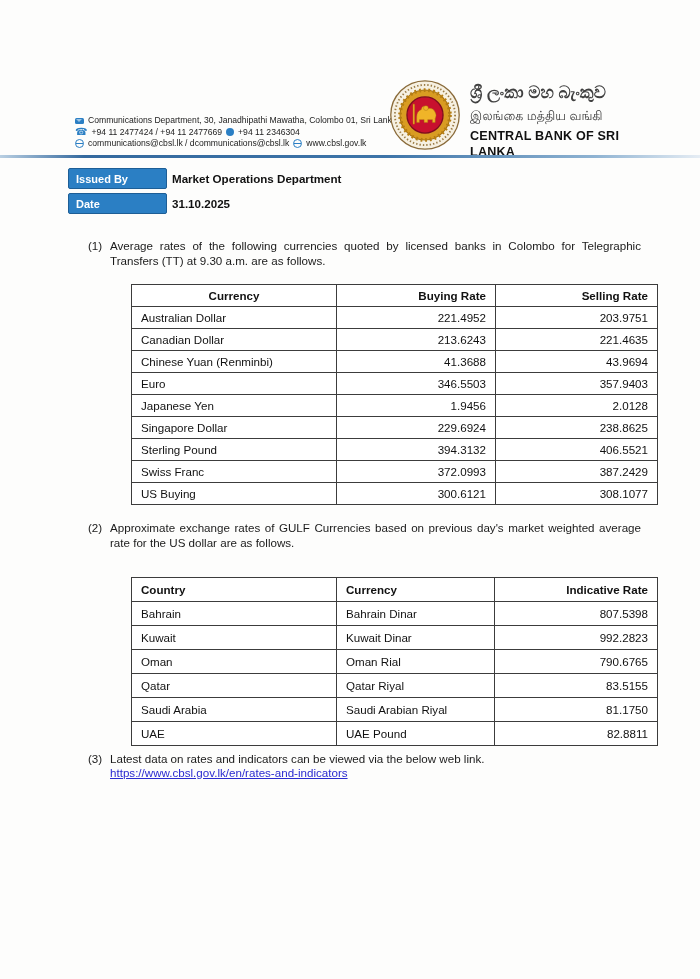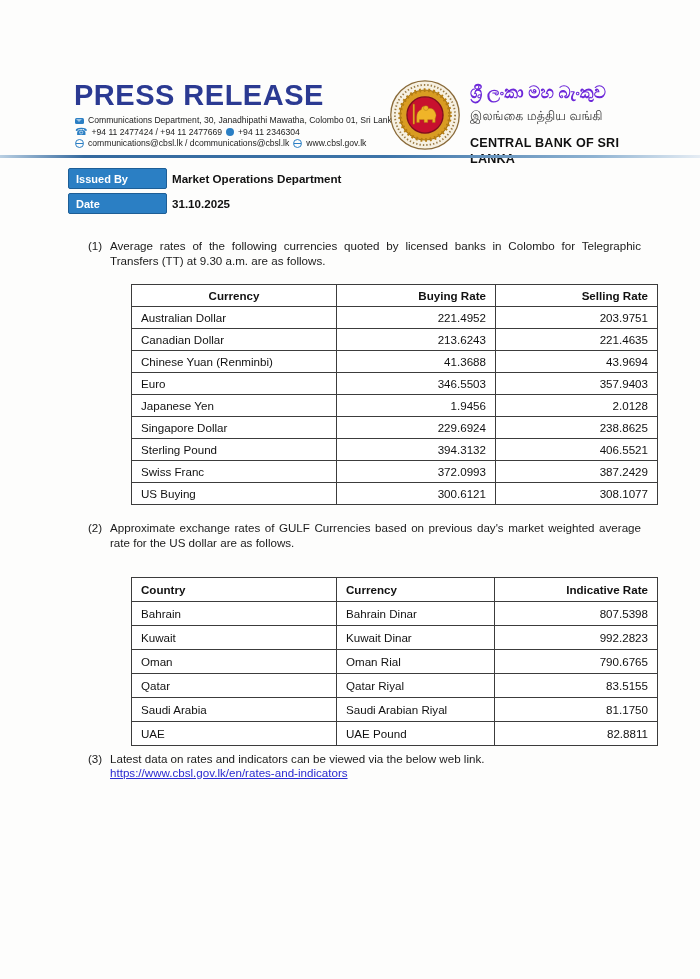--- a/index.html
+++ b/index.html
@@ -18,23 +18,23 @@
   .ic{display:inline-block;flex:none;}
   .ic-envelope{width:9px;height:6.5px;background:#2b7fc4;border-radius:1.5px;position:relative;}
   .ic-envelope::after{content:"";position:absolute;left:1px;top:1px;border-left:3.5px solid transparent;border-right:3.5px solid transparent;border-top:3px solid #9cc4e4;}
   .ic-phone{color:#2b7fc4;font-size:10px;line-height:8px;}
   .ic-fax{width:8px;height:8px;border-radius:50%;background:#2b7fc4;}
   .ic-globe{width:7px;height:7px;border:1.3px solid #2b7fc4;border-radius:50%;
     background:linear-gradient(#2b7fc4,#2b7fc4) center/100% 1.2px no-repeat;}
   
   .seal{position:absolute;left:388px;top:78px;width:74px;height:74px;}
   .bank-names{position:absolute;left:470px;top:82px;width:180px;}
-  .bank-si{font-size:17px;font-weight:bold;color:#6d28d9;line-height:22px;}
+  .bank-si{font-size:17px;font-weight:bold;color:#404040;line-height:22px;}
   .bank-ta{font-size:12.5px;color:#3a3a3a;line-height:20px;margin-top:2px;}
-  .bank-en{font-size:12.6px;font-weight:800;color:#111;line-height:16px;margin-top:9px;letter-spacing:.2px;}
+  .bank-en{font-size:12.6px;font-weight:800;color:#111;line-height:16px;margin-top:2px;letter-spacing:.2px;}
   .divider{position:absolute;left:0;top:155px;width:700px;height:2.6px;
     background:linear-gradient(to right,#b9cfe2 0%,#34699e 12%,#3d74a8 55%,#8fb3d2 85%,#e6edf4 100%);}
   
   .meta-row{position:absolute;left:68px;height:21px;}
   .meta-box{position:absolute;left:0;top:0;width:99px;height:21px;background:#2b7fc4;
     border:1px solid #1d5e96;border-radius:2px;color:#fff;font-weight:bold;font-size:11px;
     line-height:20px;padding-left:7px;box-sizing:border-box;}
   .meta-val{position:absolute;left:104px;top:0;font-weight:bold;font-size:11.6px;line-height:21px;color:#111;white-space:nowrap;}
   
   .para{position:absolute;left:88px;width:553px;font-size:11.6px;line-height:14.6px;display:flex;}
@@ -60,21 +60,20 @@
   table.gulf td:nth-child(1),table.gulf td:nth-child(2){text-align:left;}
   table.gulf td:nth-child(3){text-align:right;}
   
   .weblink{position:absolute;left:110px;top:766px;font-size:11.6px;color:#2a2ad0;text-decoration:underline;}
 </style>
 </head>
 <body>
 
 <div class="page">
 
-  <div class="press-title">PRESS RELEASE</div>
 
   <div class="contact">
     <div class="contact-line">
       <span class="ic ic-envelope"></span>
       <span>Communications Department, 30, Janadhipathi Mawatha, Colombo 01, Sri Lanka</span>
     </div>
     <div class="contact-line">
       <span class="ic ic-phone">☎</span>
       <span>+94 11 2477424 / +94 11 2477669</span>
       <span class="ic ic-fax"></span>

